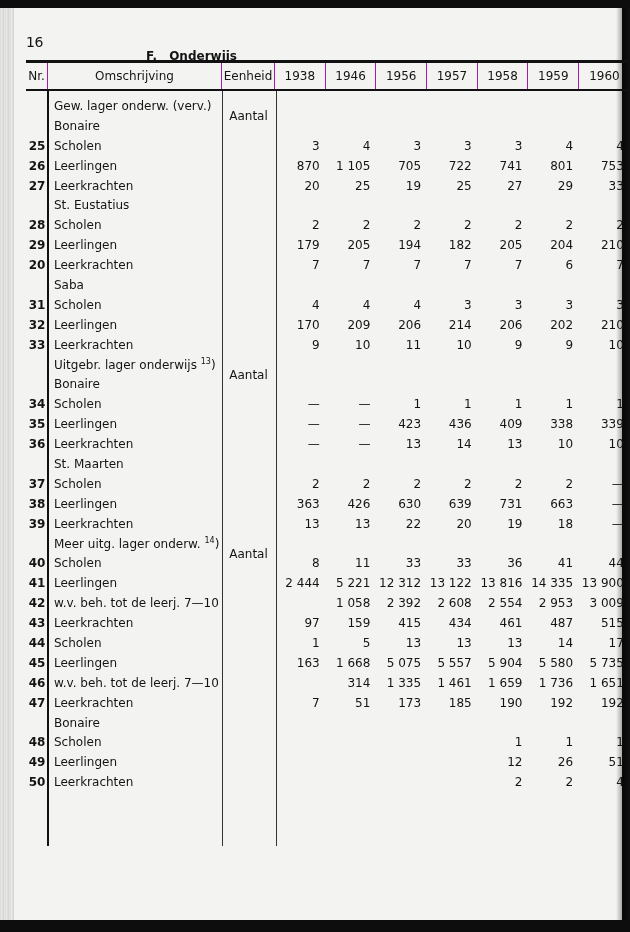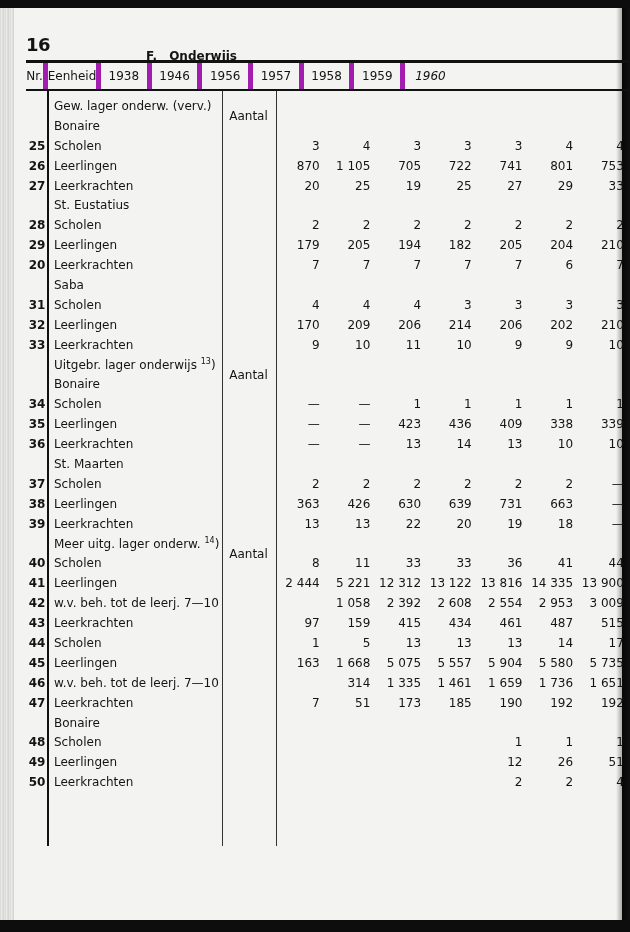--- a/index.html
+++ b/index.html
@@ -15,37 +15,37 @@
   }
   .page-edge {
     position: absolute; left: 0; top: 8px; width: 14px; height: 912px;
     background: repeating-linear-gradient(90deg, #d6d6d4 0px, #efefed 2px, #cfcfcd 3px, #ececea 5px);
   }
   .right-shadow {
     position: absolute; right: 0; top: 8px; width: 14px; height: 912px;
     background: linear-gradient(90deg, rgba(0,0,0,0) 0%, rgba(0,0,0,0.35) 50%, #111 100%);
   }
   .page-number {
-    position: absolute; left: 26px; top: 34px; font-size: 18px; font-weight: bold; letter-spacing: -0.5px;
+    position: absolute; left: 26px; top: 34px; font-size: 14px; font-weight: normal; letter-spacing: -0.5px;
   }
   .chapter-title {
     position: absolute; left: 146px; top: 30px; font-size: 12px; font-weight: bold; word-spacing: 8px; margin-top: 19px;
   }
   .rule-top {
     position: absolute; left: 26px; top: 60px; width: 604px; height: 3px; background: #111;
   }
   .header-row {
     position: absolute; left: 26px; top: 63px; width: 604px; height: 26px;
     display: flex; align-items: center; font-size: 12px;
   }
   .rule-header {
     position: absolute; left: 26px; top: 89px; width: 604px; height: 2px; background: #111;
   }
-  .hcell { height: 26px; display: flex; align-items: center; justify-content: center; border-right: 5px solid #a21caf; box-sizing: border-box; }
-  .hcell:last-child { border-right: none; font-style: italic; }
+  .hcell { height: 26px; display: flex; align-items: center; justify-content: center; border-right: 1px solid #a21caf; box-sizing: border-box; }
+  .hcell:last-child { border-right: none; }
   .c-nr { width: 22px; }
   .c-desc { width: 174px; }
   .c-unit { width: 53px; }
   .c-year { width: 50.7px; }
   .vline { position: absolute; top: 91px; width: 2px; background: #111; }
   .vline.thin { width: 1px; background: #333; }
   .rows { position: absolute; left: 26px; top: 96px; width: 604px; }
   .row { height: 19.9px; display: flex; align-items: center; font-size: 12px; }
   .row .nr { width: 22px; text-align: center; font-weight: bold; font-size: 12px; }
   .row .desc { width: 174px; padding-left: 6px; box-sizing: border-box; white-space: nowrap; }
@@ -61,20 +61,21 @@
 <div class="page-edge"></div>
 <div class="right-shadow"></div>
 
 <div class="page-number">16</div>
 <div class="chapter-title">F.  Onderwijs</div>
 
 <div class="rule-top"></div>
 
 <div class="header-row">
   <div class="hcell c-nr">Nr.</div>
+  <div class="hcell c-desc">Omschrijving</div>
   <div class="hcell c-unit">Eenheid</div>
   <div class="hcell c-year">1938</div>
   <div class="hcell c-year">1946</div>
   <div class="hcell c-year">1956</div>
   <div class="hcell c-year">1957</div>
   <div class="hcell c-year">1958</div>
   <div class="hcell c-year">1959</div>
   <div class="hcell c-year">1960</div>
 </div>
 

